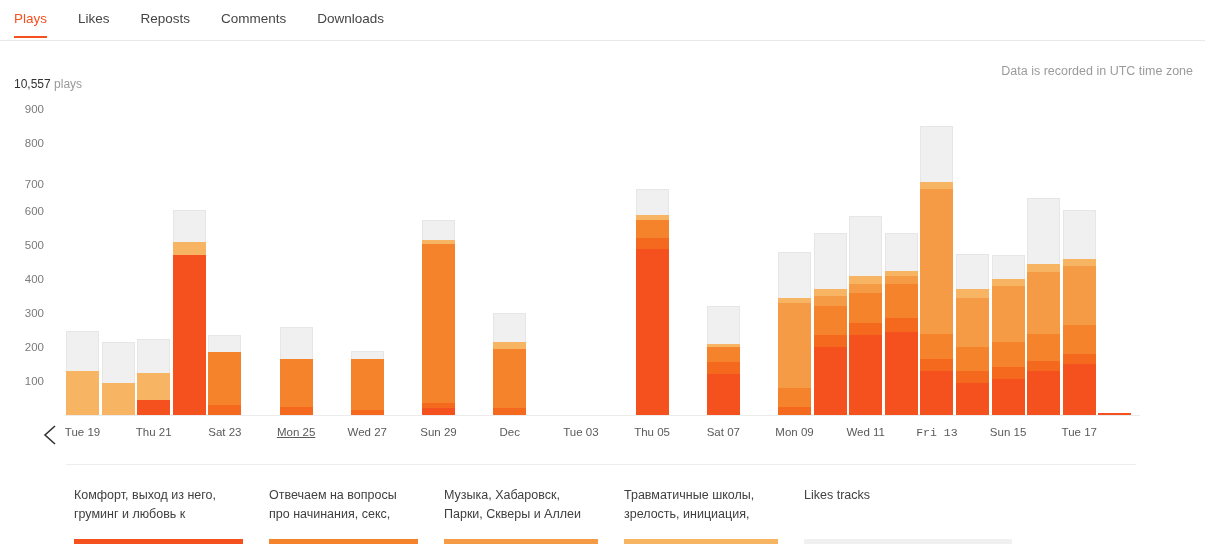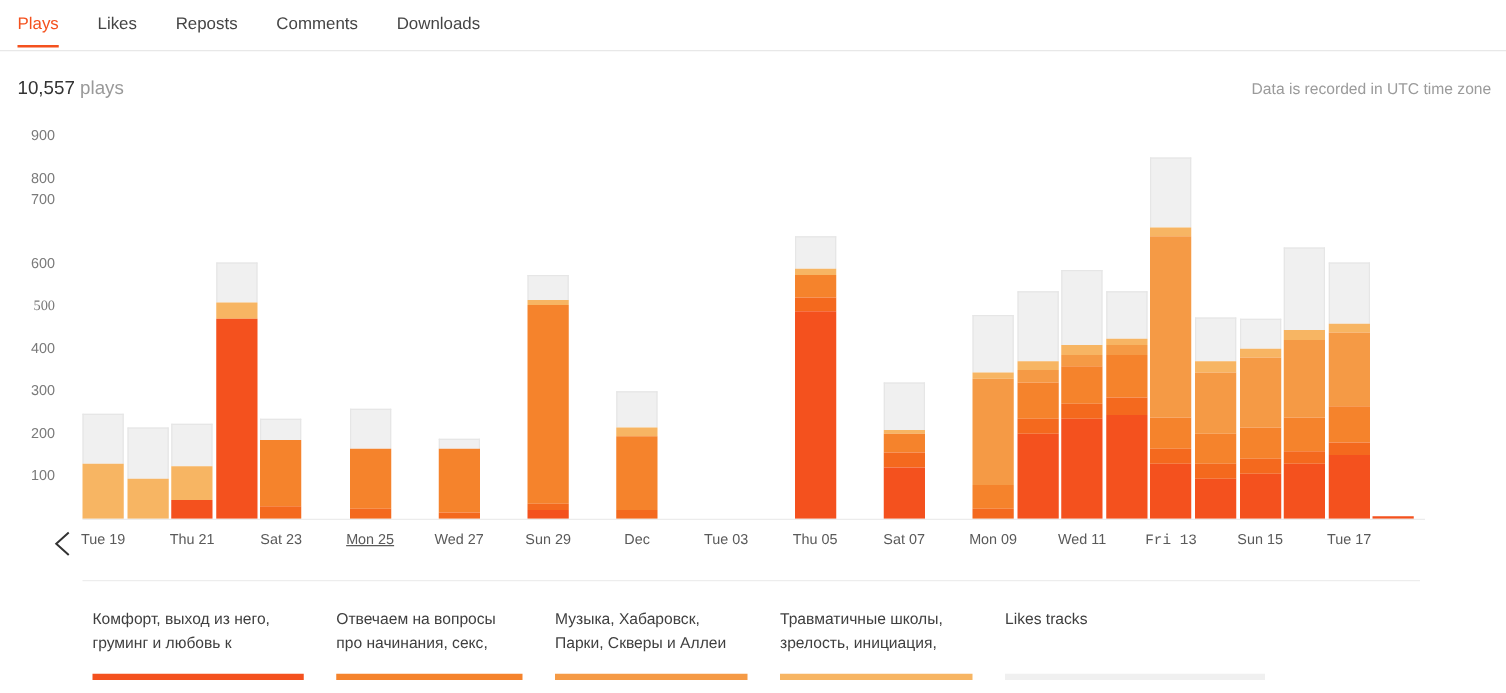--- a/index.html
+++ b/index.html
@@ -48,22 +48,22 @@
     position: absolute;
     left: 0; right: 0;
     bottom: -11px;
     height: 2px;
     background: #f4511e;
   }
 
   
   .summary {
     position: absolute;
-    left: 14px; top: 61px;
-    font-size: 15px;
+    left: 14px; top: 74px;
+    font-size: 12px;
     line-height: 20px;
     white-space: nowrap;
   }
   .summary .count { color: #333333; }
   .summary .unit { color: #999999; }
   .utcnote {
     position: absolute;
     right: 12px; top: 64px;
     font-size: 12.5px;
     color: #9b9b9b;
@@ -188,23 +188,23 @@
 <div class="summary">
   <span class="count">10,557</span>
   <span class="unit">plays</span>
 </div>
 <div class="utcnote">Data is recorded in UTC time zone</div>
 
 <div class="chart">
   <div class="yaxis" id="y-axis">
       <div class="ytick" style="top: 5.45px;">900</div>
       <div class="ytick" style="top: 39.4px;">800</div>
-      <div class="ytick" style="top: 56px; margin-left: 10px;">700</div>
+      <div class="ytick" style="top: 80px; margin-left: 10px;">700</div>
       <div class="ytick" style="top: 107.3px;">600</div>
-      <div class="ytick" style="top: 141.25px; font-family: Liberation Serif, serif;">500</div>
+      <div class="ytick" style="top: 141.25px;">500</div>
       <div class="ytick" style="top: 175.2px;">400</div>
       <div class="ytick" style="top: 209.15px;">300</div>
       <div class="ytick" style="top: 243.1px;">200</div>
       <div class="ytick" style="top: 277.05px;">100</div>
     </div>
   <div class="plot" id="plot-area">
       <div class="bar" style="left: 0px; width: 33px;">
         <div class="seg other" style="height: 40.061px; background: rgb(240, 240, 240);"></div>
         <div class="seg" style="height: 44.135px; background: rgb(247, 181, 99);"></div>
       </div>

